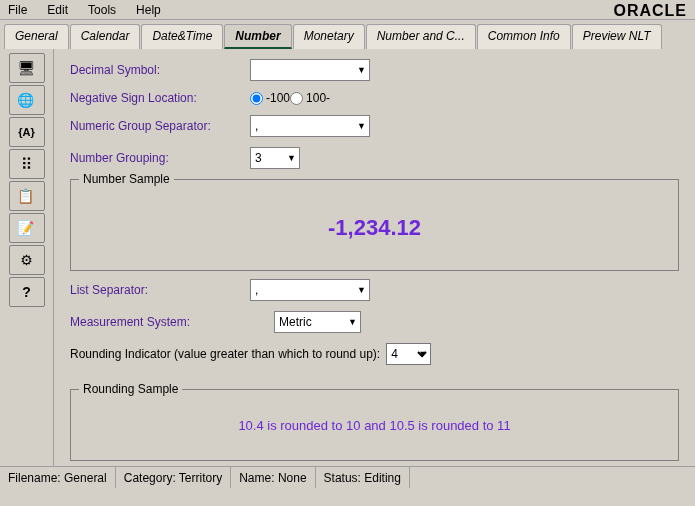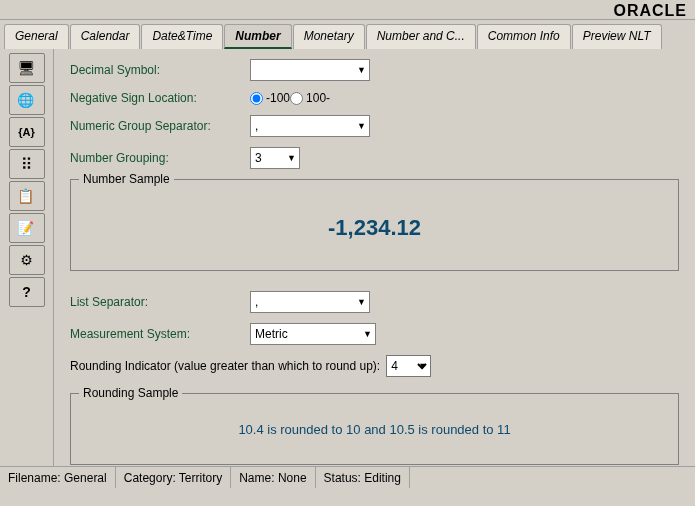--- a/index.html
+++ b/index.html
@@ -101,21 +101,21 @@
 
     
     .form-row {
       display: flex;
       align-items: center;
       margin-bottom: 10px;
     }
     .form-label {
       width: 180px;
       font-size: 12px;
-      color: #14532d;
+      color: #4c1d95;
     }
     .form-select {
       width: 120px;
       background: white;
       border: 1px solid #808080;
       font-size: 12px;
       height: 22px;
       appearance: none;
       padding: 1px 20px 1px 4px;
       position: relative;
@@ -148,38 +148,38 @@
 
     
     .small-select {
       width: 50px;
     }
     .sample-content {
       padding: 20px 10px 15px 10px;
       text-align: center;
       font-size: 22px;
       font-weight: bold;
-      color: #0c4a6e;
+      color: #6d28d9;
       min-height: 70px;
       display: flex;
       align-items: center;
       justify-content: center;
     }
     .sample-content-small {
       font-size: 13px;
       font-weight: normal;
       min-height: 50px;
       padding: 15px 10px;
     }
 
     
     .rounding-row {
       display: flex;
       align-items: center;
-      margin-bottom: 16px;
+      margin-bottom: 24px;
       font-size: 12px;
     }
     .rounding-row select {
       width: 45px;
       margin-left: 6px;
       height: 22px;
       font-size: 12px;
     }
 
     
@@ -216,20 +216,26 @@
 
     select {
       background: white;
       font-size: 12px;
     }
   </style>
 </head>
 <body>
 
 <div style="position:relative; background:#d4d0c8; border-bottom:1px solid #a0a0a0; height:20px; display:flex; align-items:center; padding: 0 4px;">
+  <div class="menu-bar" style="border-bottom:none; padding:0; flex:1;">
+    <span class="menu-item">File</span>
+    <span class="menu-item">Edit</span>
+    <span class="menu-item">Tools</span>
+    <span class="menu-item">Help</span>
+  </div>
   <span class="oracle-logo">ORACLE</span>
 </div>
 
 <div class="tab-bar">
   <div class="tab">General</div>
   <div class="tab">Calendar</div>
   <div class="tab">Date&amp;Time</div>
   <div class="tab active">Number</div>
   <div class="tab">Monetary</div>
   <div class="tab">Number and C...</div>
@@ -292,39 +298,39 @@
       <span class="form-label">Number Grouping:</span>
       <div class="select-wrapper">
         <select class="form-select small-select">
           <option value="3">3</option>
           <option value="2">2</option>
           <option value="4">4</option>
         </select>
       </div>
     </div>
 
-    <div class="fieldset-like" style="margin-bottom:20px;">
+    <div class="fieldset-like" style="margin-bottom:8px;">
       <span class="fieldset-legend">Number Sample</span>
       <div class="sample-content">-1,234.12</div>
     </div>
 
     <div class="form-row">
       <span class="form-label">List Separator:</span>
       <div class="select-wrapper">
         <select class="form-select">
           <option value=",">,</option>
           <option value=";">;</option>
         </select>
       </div>
     </div>
 
     <div class="form-row">
       <span class="form-label">Measurement System:</span>
       <div class="select-wrapper">
-        <select class="form-select" style="width:126px;">
+        <select class="form-select" style="width:87px;margin-left:24px;">
           <option value="Metric">Metric</option>
           <option value="Imperial">Imperial</option>
         </select>
       </div>
     </div>
 
     <div class="rounding-row">
       <span>Rounding Indicator (value greater than which to round up):</span>
       <div class="select-wrapper">
         <select style="width:45px; margin-left:6px; height:22px; font-size:12px;">

